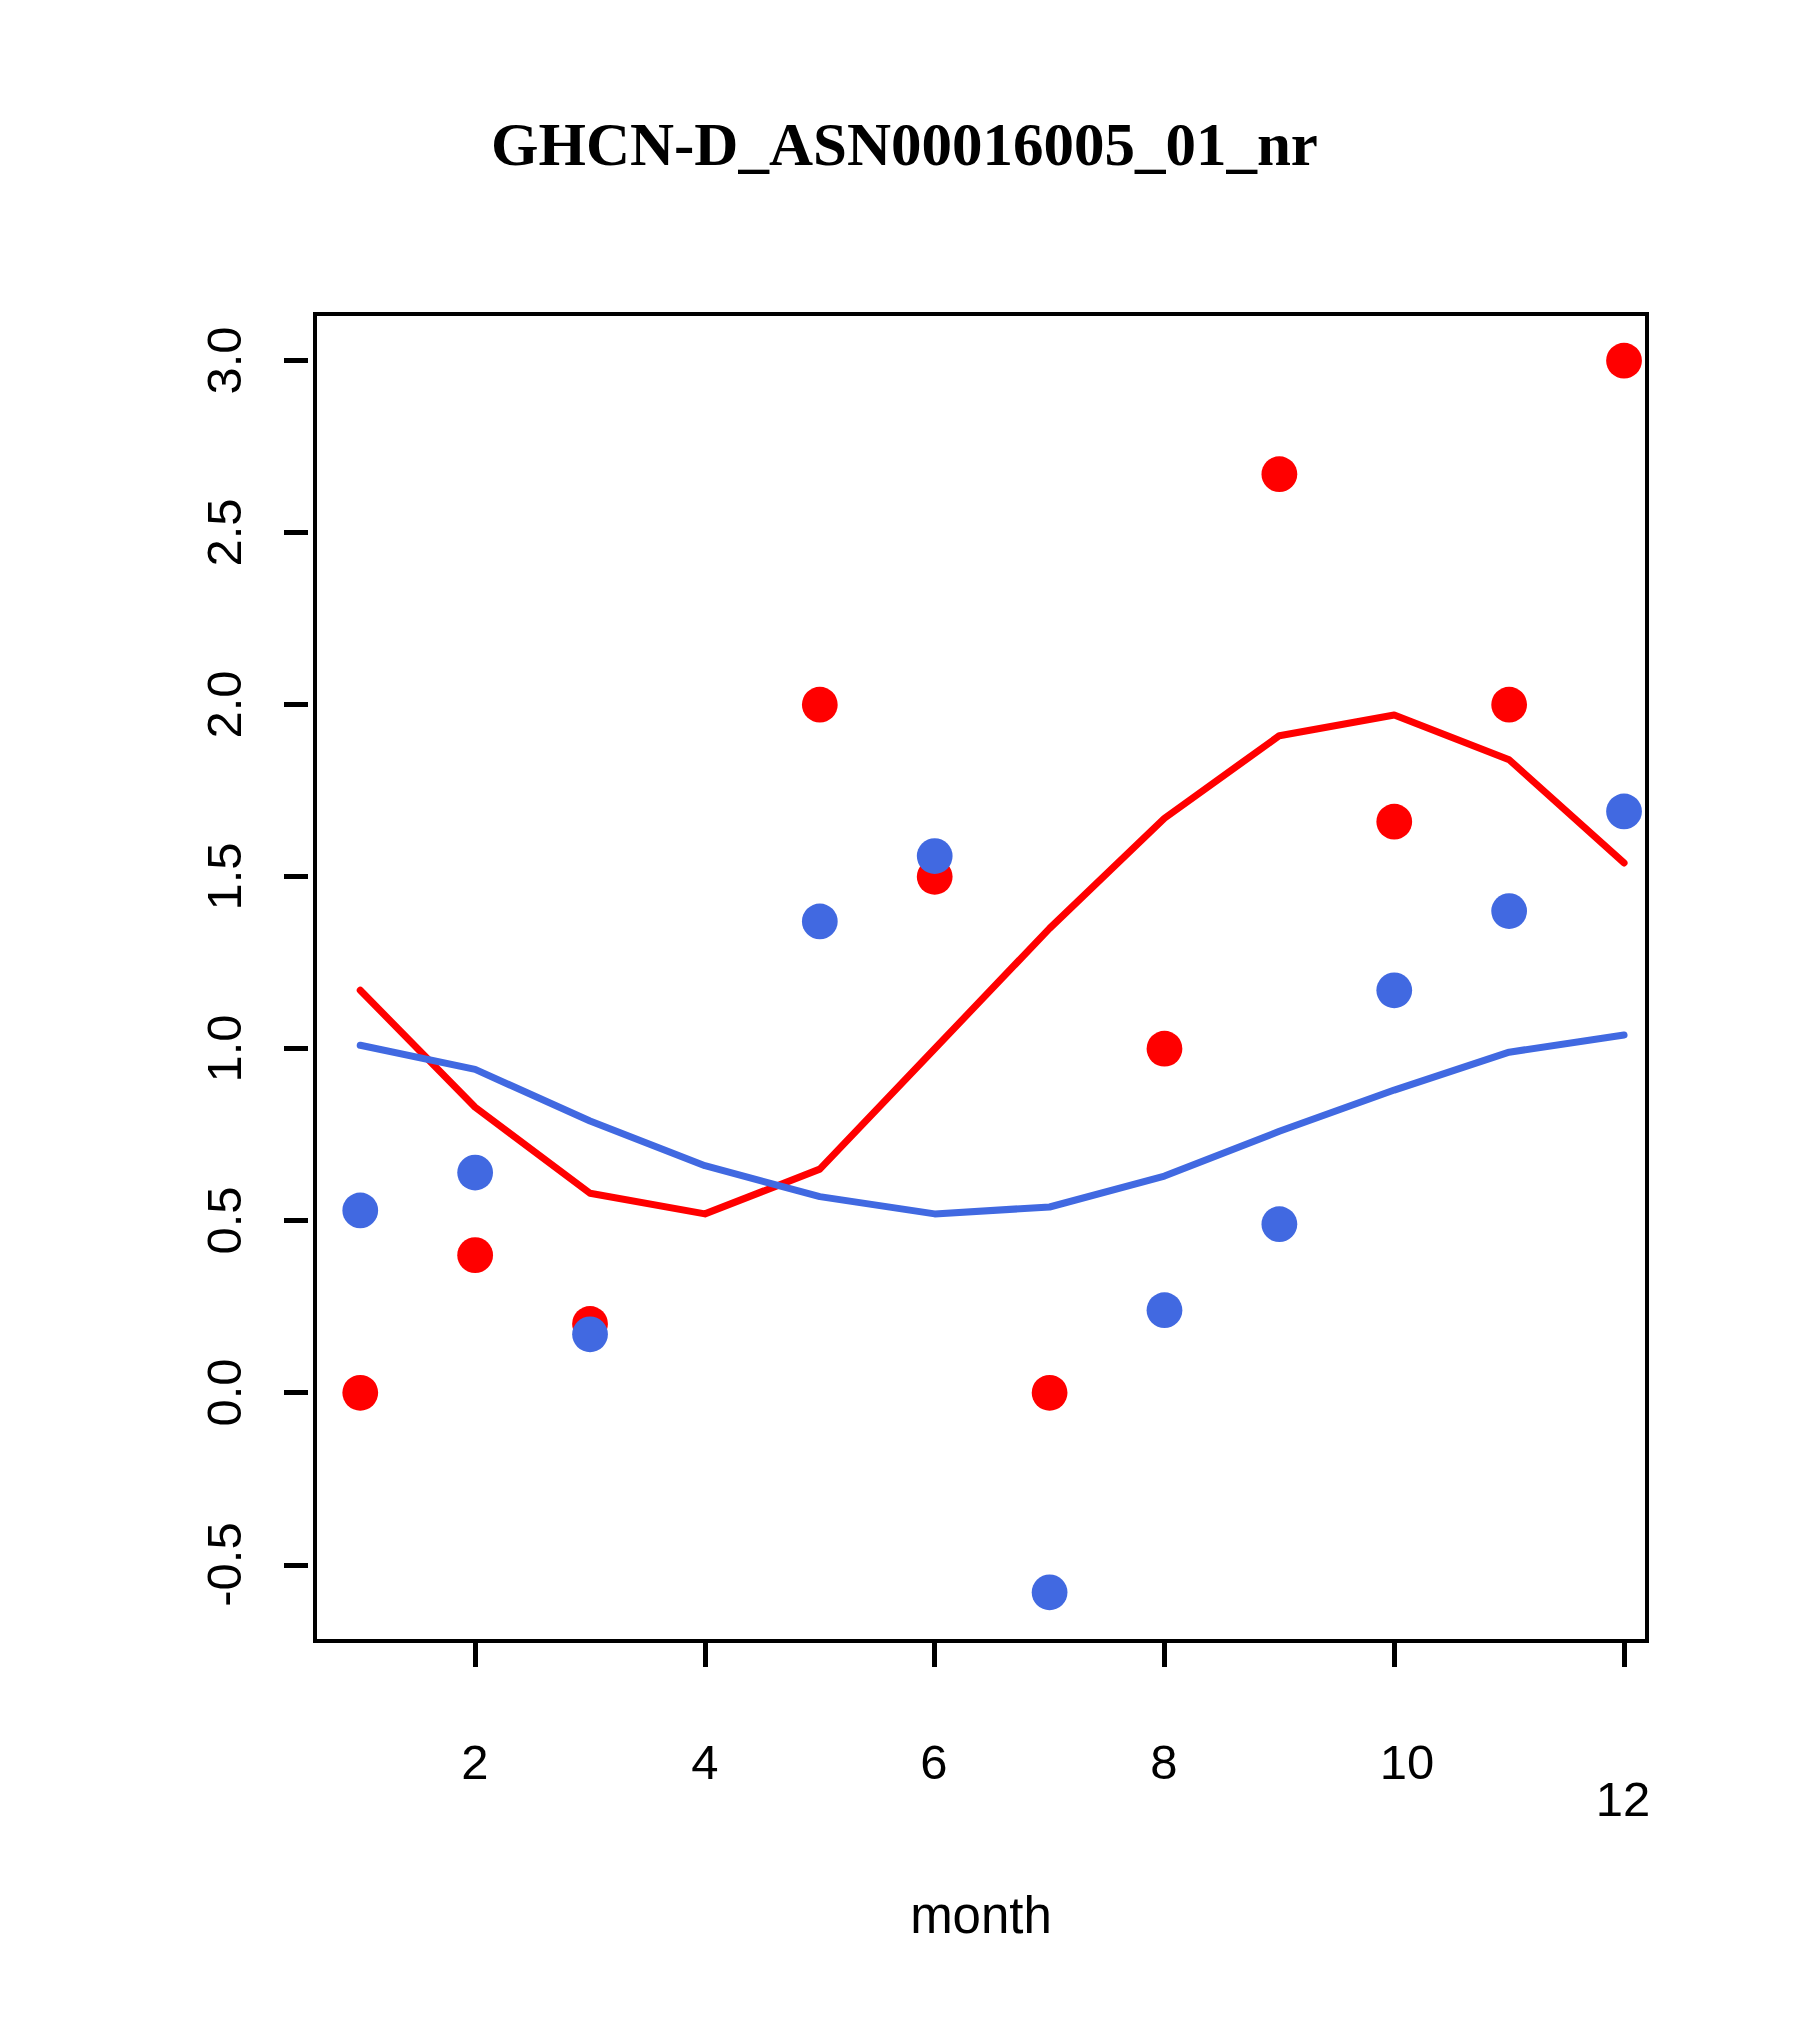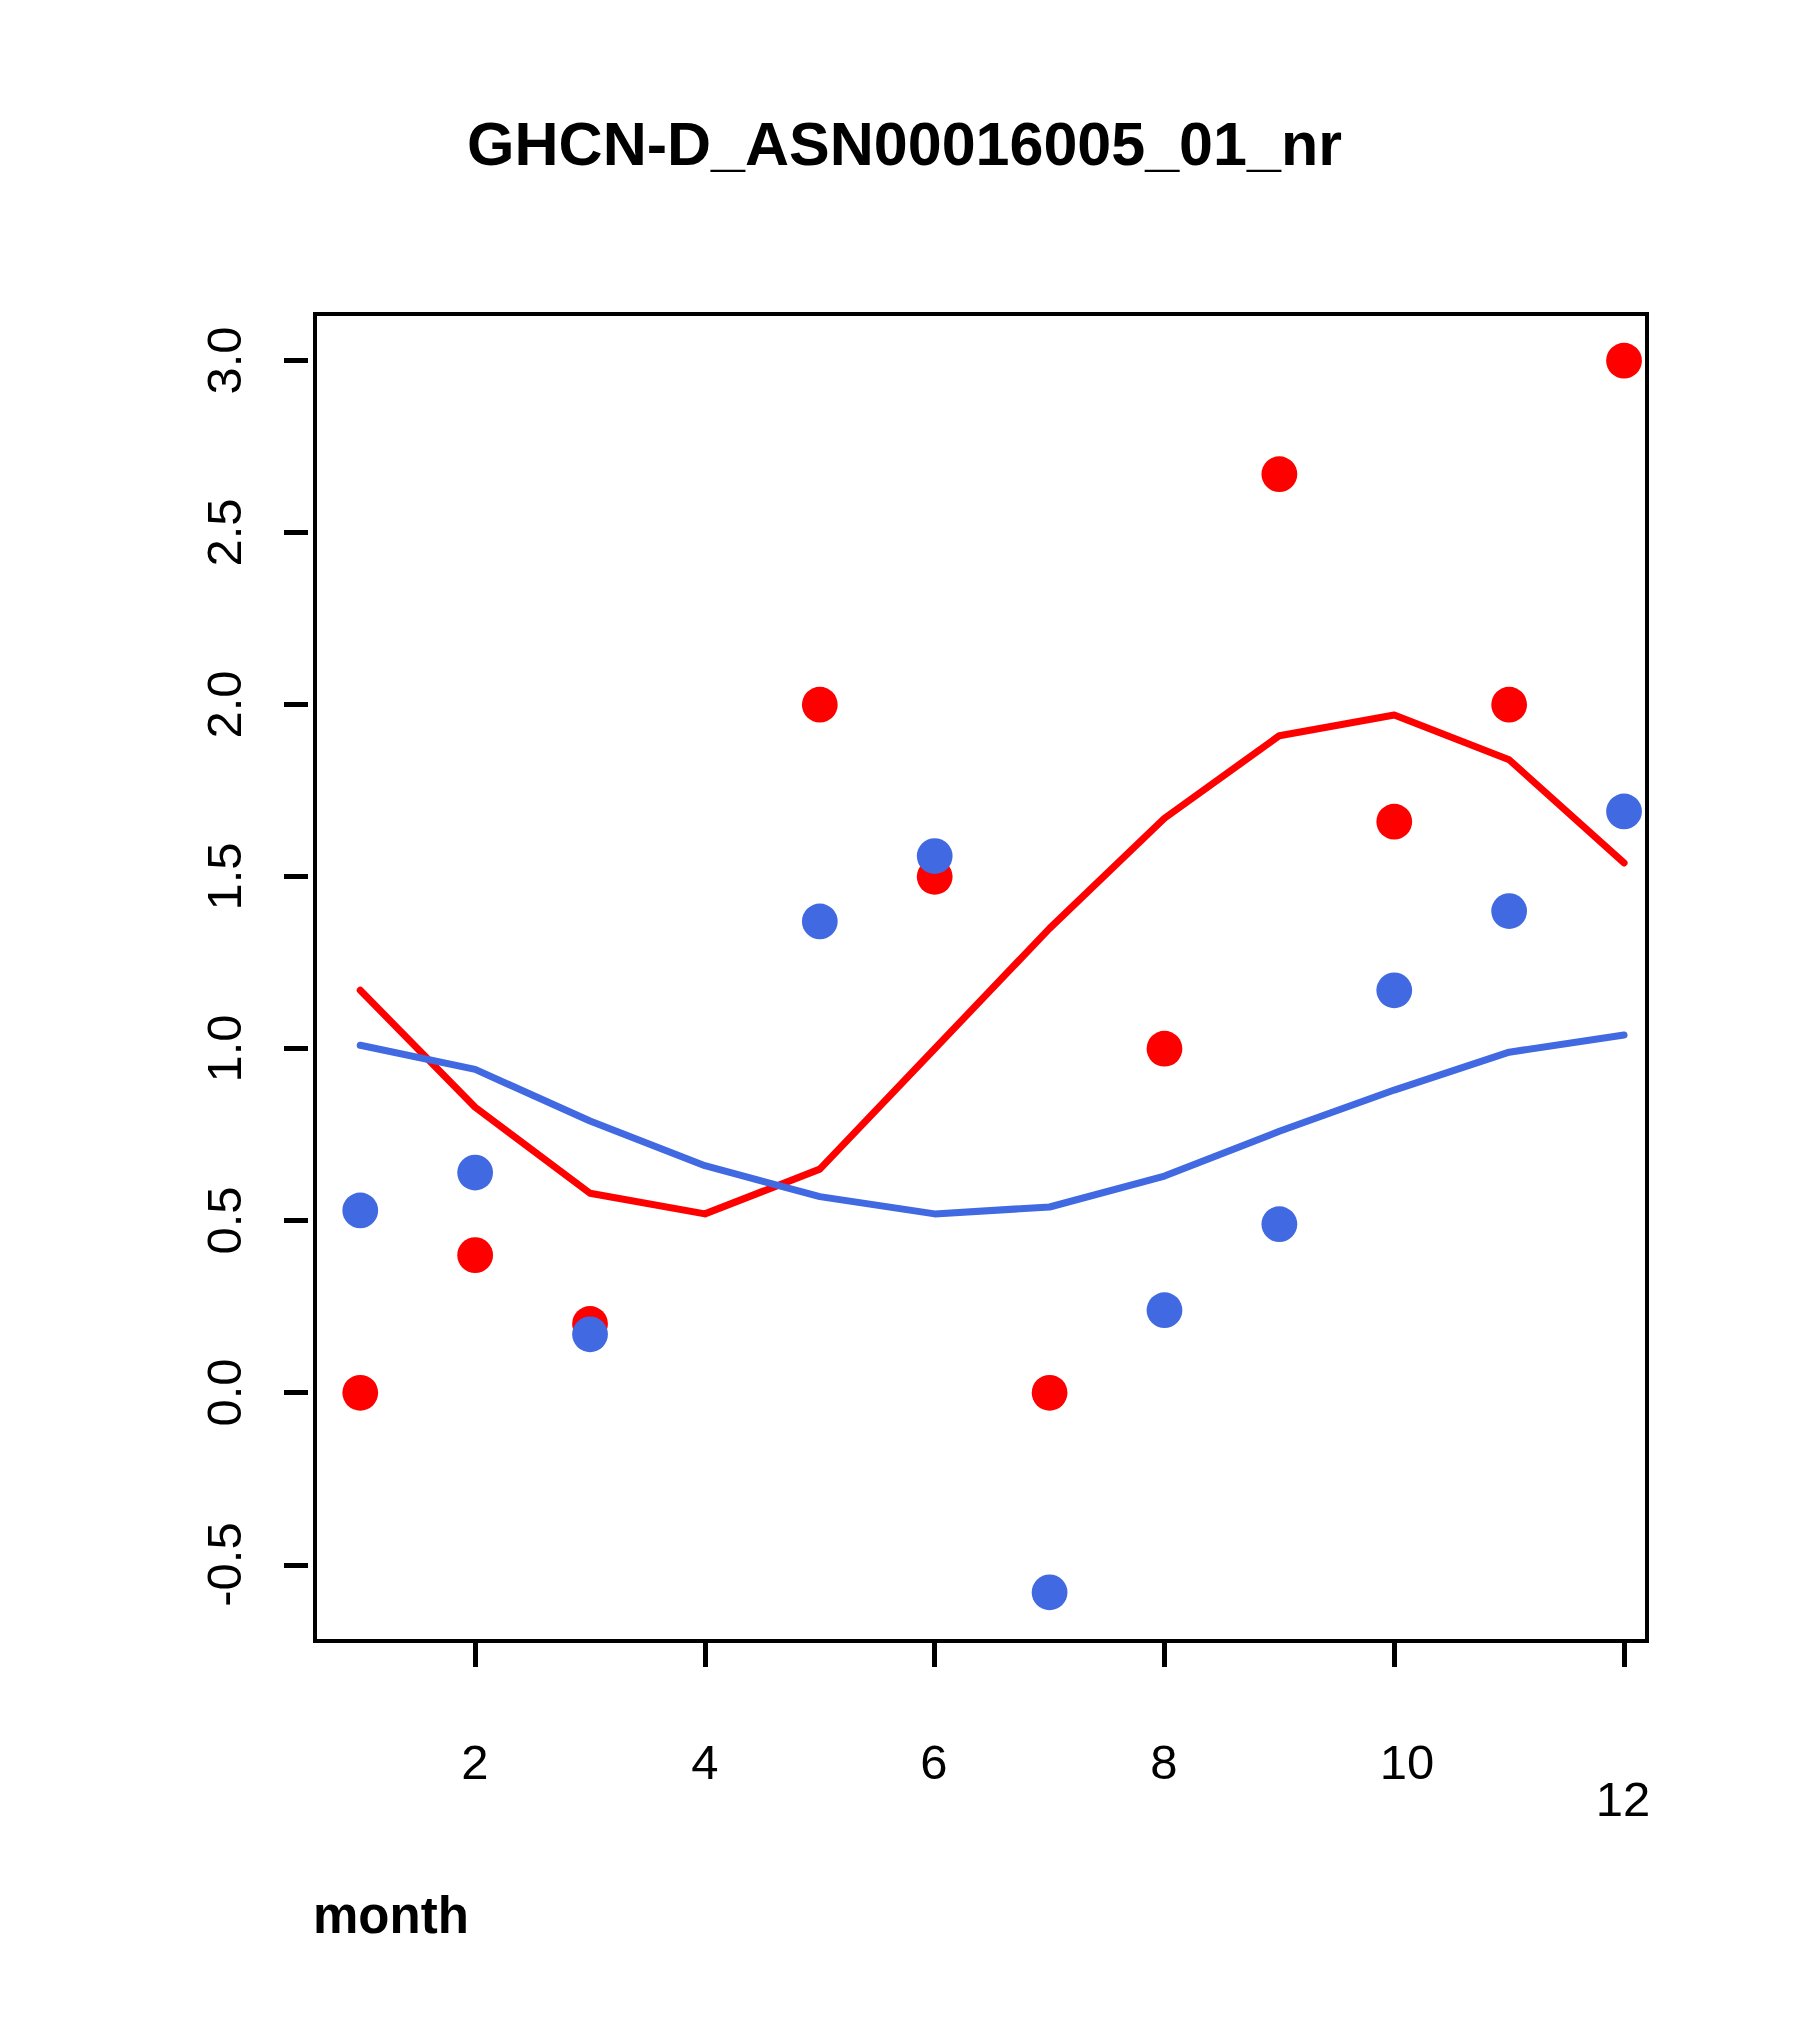--- a/index.html
+++ b/index.html
@@ -15,20 +15,21 @@
   
   #chart-title{
     position:absolute;
     left:0;top:114px;width:1809px;
     text-align:center;
     font-size:61px;
     font-weight:bold;
     letter-spacing:0px;
     line-height:1;
     white-space:nowrap;
+    font-family:Liberation Serif, serif;
   }
 
   
   #plot-area{
     position:absolute;
     left:313px;top:312px;
     width:1336px;height:1331px;
   }
   #plot-frame{
     position:absolute;left:0;top:0;width:100%;height:100%;
@@ -61,23 +62,23 @@
     line-height:1;
     white-space:nowrap;
     transform:translateX(-50%);
   }
 
   #xaxis-title{
     position:absolute;
     left:313px;
     top:1890px;
     width:1336px;
+    text-align:center;
     font-size:51px;
     line-height:1;
-    font-weight:bold;
   }
 </style>
 </head>
 <body>
 
 <div id="page">
 
   <div id="chart-title">GHCN-D_ASN00016005_01_nr</div>
 
   <div id="plot-area">

